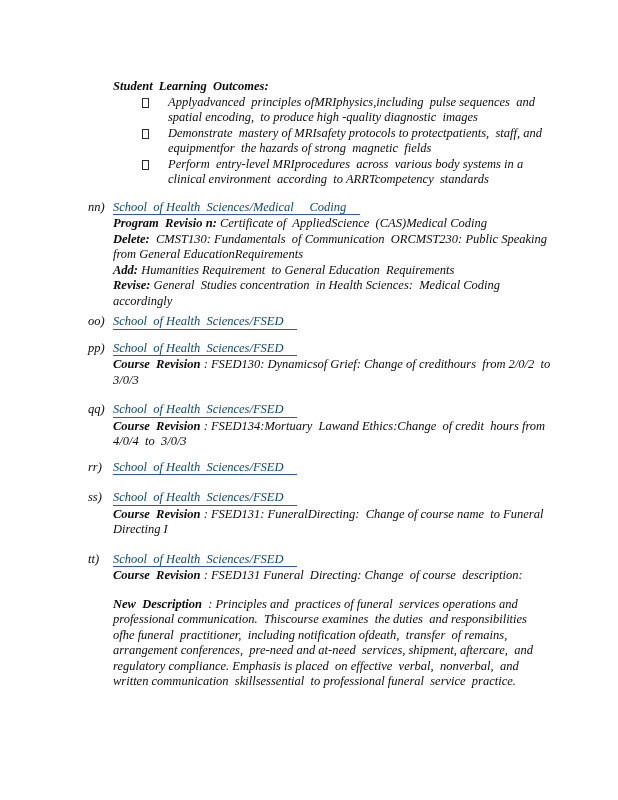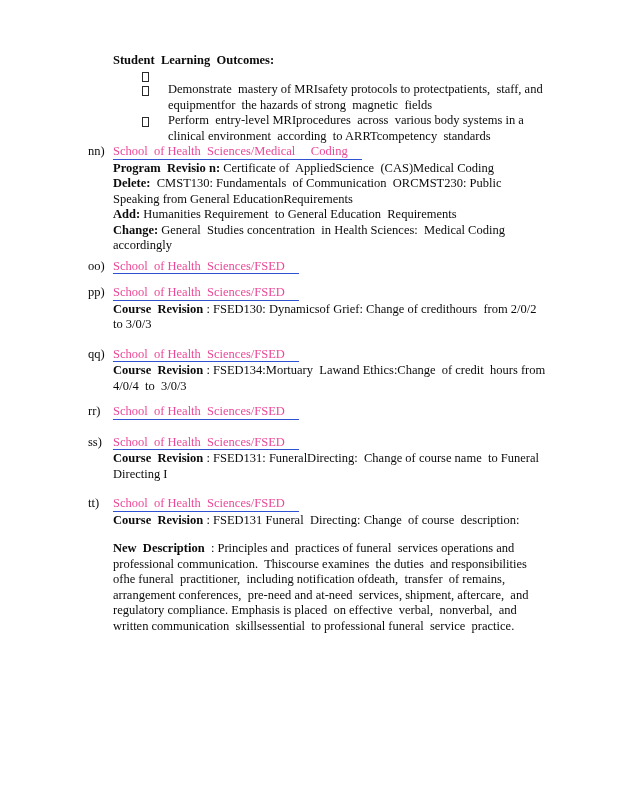--- a/index.html
+++ b/index.html
@@ -18,22 +18,23 @@
     -webkit-font-smoothing: antialiased;
   }
   .page {
     position: relative;
     width: 618px;
     height: 800px;
     background: #ffffff;
   }
   .content {
     position: absolute;
-    top: 53px;
+    top: 79px;
     left: 0;
+    font-style: italic;
   }
   .ws { white-space: pre-wrap; }
 
   
   .outcomes {
     margin-left: 113px;
     width: 442px;
   }
   .outcomes-heading {
     font-weight: bold;
@@ -62,73 +63,74 @@
     margin-left: 88px;
     padding-left: 25px;
     width: 438px;
   }
   .section-label {
     position: absolute;
     left: 0;
     top: 0;
   }
   .doclink {
-    color: #ec4899;
+    color: #0c4a6e;
     text-decoration: none;
     border-bottom: 1px solid #2f52d2;
     padding-right: 14px;
     white-space: pre-wrap;
     display: inline-block;
     line-height: 14.5px;
     margin-bottom: 1px;
     cursor: pointer;
   }
   .para {
     margin: 0;
     white-space: pre-wrap;
   }
   .para b { font-weight: bold; text-align: right; }
   .desc { margin-top: 13px; }
 
-  .mt-nn { margin-top: 0; }
+  .mt-nn { margin-top: 12px; }
   .mt-oo { margin-top: 5px; }
   .mt-pp { margin-top: 10px; }
   .mt-qq { margin-top: 14px; }
   .mt-rr { margin-top: 10px; }
   .mt-ss { margin-top: 14px; }
   .mt-tt { margin-top: 14px; }
 </style>
 </head>
 <body>
 
 <div class="page">
   <div class="content">
 
     <div class="outcomes">
       <div class="outcomes-heading">Student  Learning  Outcomes:</div>
       <div class="bullet-row">
         <span class="bullet-glyph"></span>
+        <span class="bullet-text">Applyadvanced  principles ofMRIphysics,including  pulse sequences  and spatial encoding,  to produce high -quality diagnostic  images</span>
       </div>
       <div class="bullet-row">
         <span class="bullet-glyph"></span>
         <span class="bullet-text">Demonstrate  mastery of MRIsafety protocols to protectpatients,  staff, and equipmentfor  the hazards of strong  magnetic  fields</span>
       </div>
       <div class="bullet-row">
         <span class="bullet-glyph"></span>
         <span class="bullet-text">Perform  entry-level MRIprocedures  across  various body systems in a clinical environment  according  to ARRTcompetency  standards</span>
       </div>
     </div>
 
     <div class="section mt-nn">
       <span class="section-label">nn)</span>
       <div><a class="doclink">School  of Health  Sciences/Medical     Coding</a></div>
       <p class="para"><b>Program  Revisio n:</b><span class="ws"> Certificate of  AppliedScience  (CAS)Medical Coding</span></p>
       <p class="para"><b>Delete:</b><span class="ws">  CMST130: Fundamentals  of Communication  ORCMST230: Public Speaking from General EducationRequirements</span></p>
       <p class="para"><b>Add:</b><span class="ws"> Humanities Requirement  to General Education  Requirements</span></p>
-      <p class="para"><b>Change:</b><span class="ws"> General  Studies concentration  in Health Sciences:  Medical Coding accordingly</span></p>
+      <p class="para"><b>Revise:</b><span class="ws"> General  Studies concentration  in Health Sciences:  Medical Coding accordingly</span></p>
     </div>
 
     <div class="section mt-oo">
       <span class="section-label">oo)</span>
       <div><a class="doclink">School  of Health  Sciences/FSED</a></div>
     </div>
 
     <div class="section mt-pp">
       <span class="section-label">pp)</span>
       <div><a class="doclink">School  of Health  Sciences/FSED</a></div>

